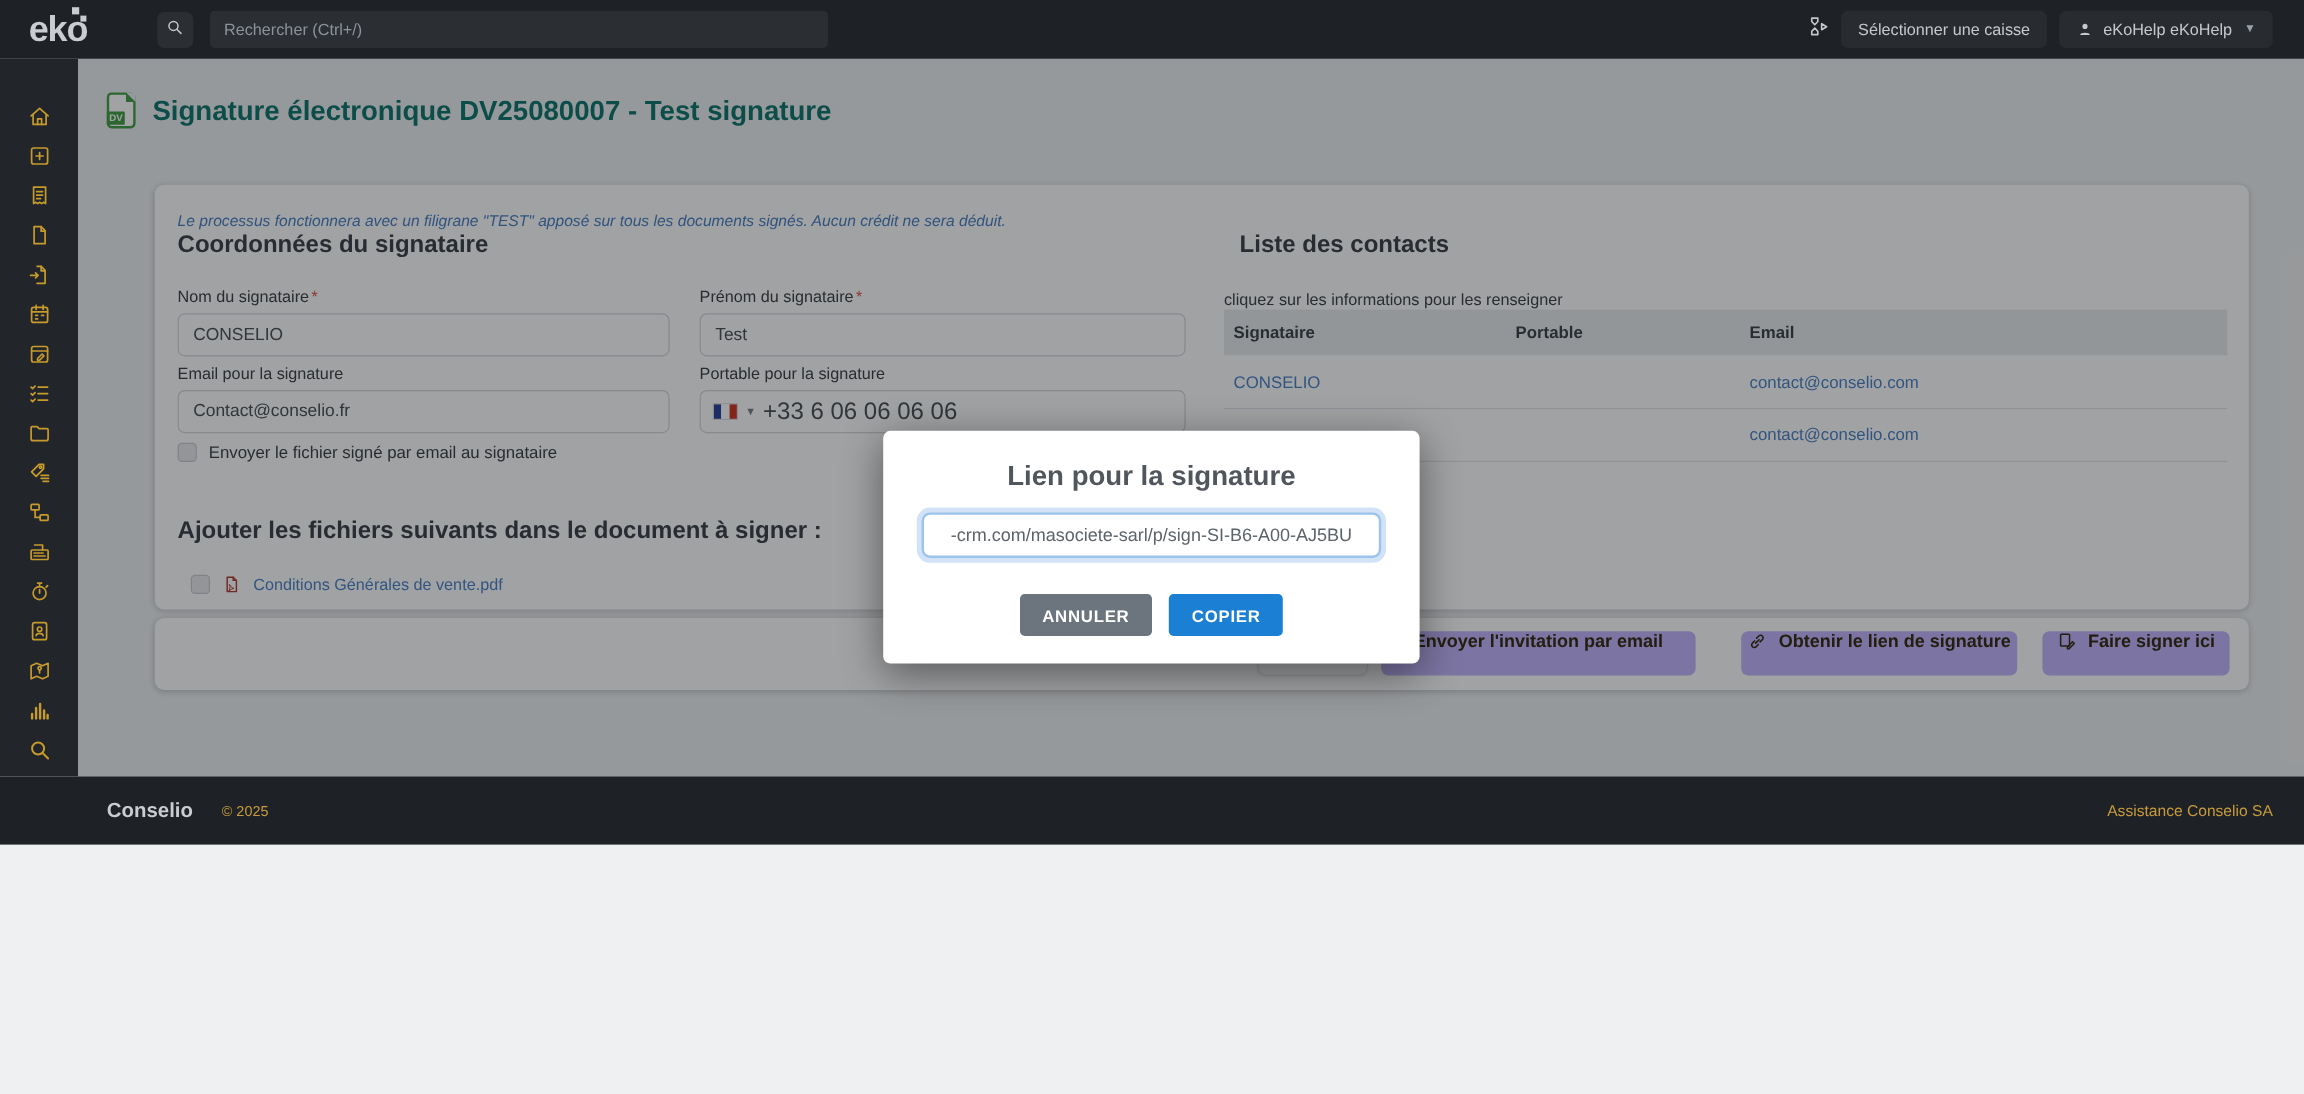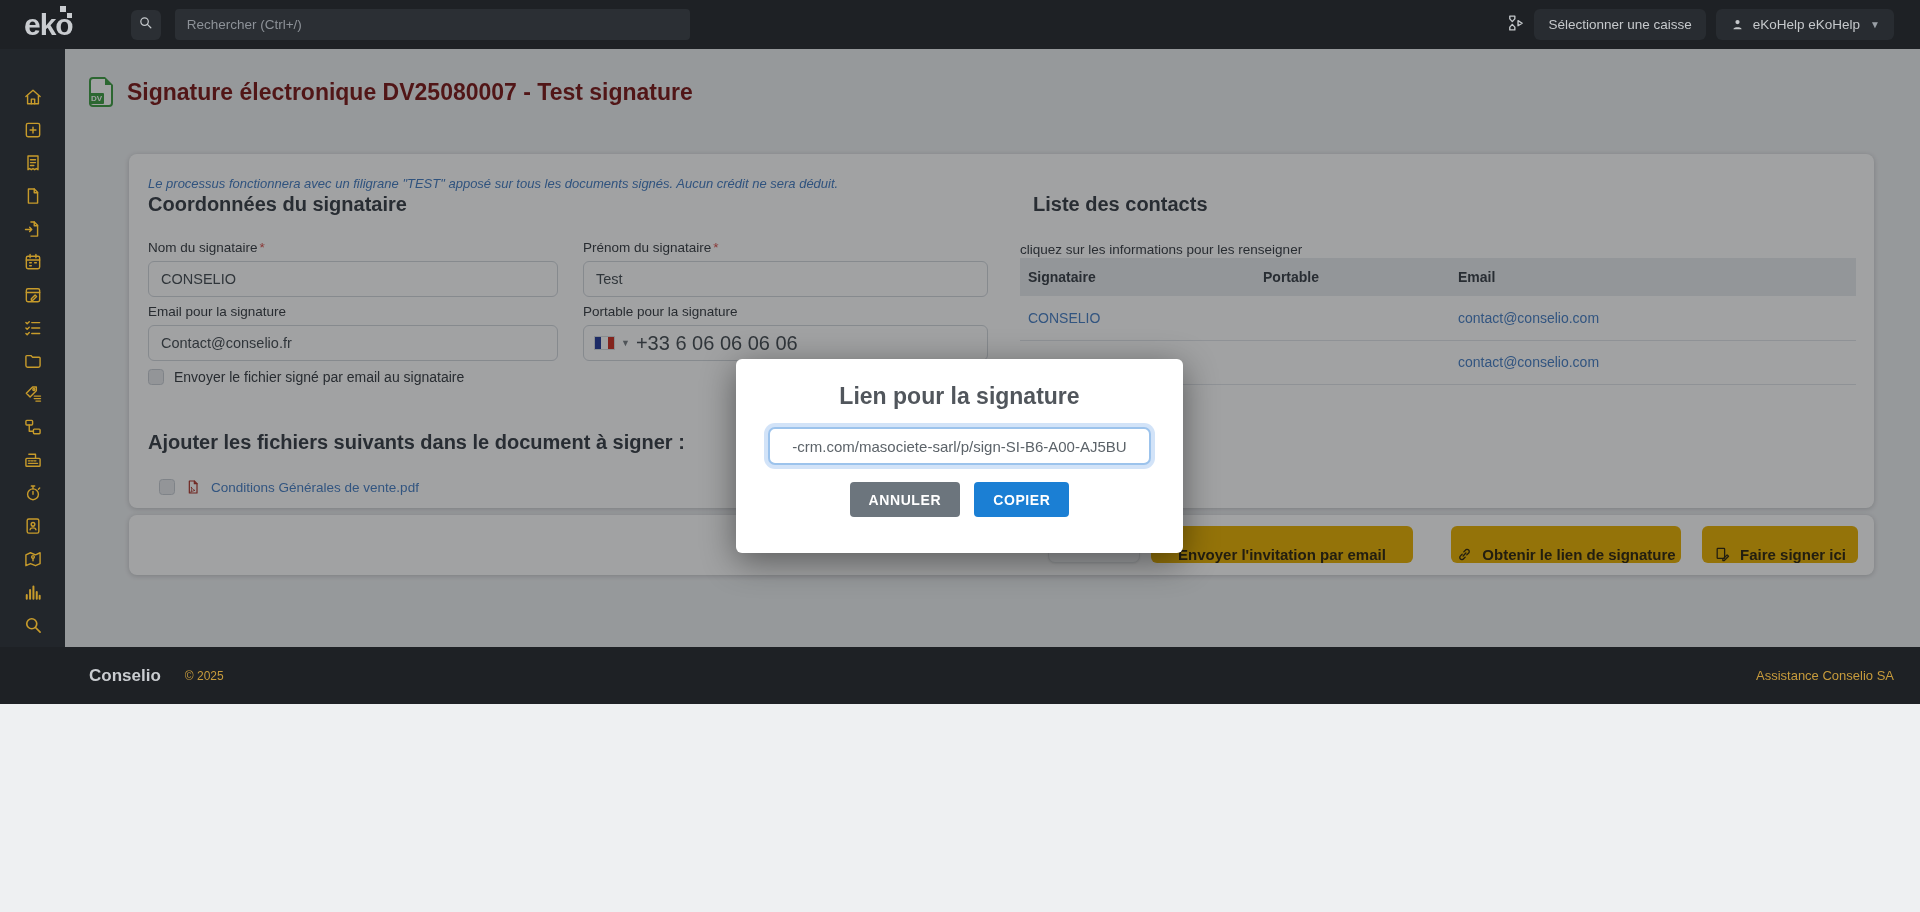--- a/index.html
+++ b/index.html
@@ -34,21 +34,21 @@
   .footer-brand { color:#c9ccd0; font-weight:bold; font-size:17px; }
   .footer-copy { color:#c79b3c; font-size:12px; margin-left:24px; }
   .footer-right { margin-left:auto; color:#c79b3c; font-size:13px; }
 
   
   .content { position:absolute; left:65px; top:49px; right:0; bottom:57px; background:#eef0f2; z-index:1; }
   .title-row { position:absolute; left:24px; top:28px; display:flex; align-items:center; gap:14px; }
   .dv-icon { position:relative; width:24px; height:30px; background:#fff; border:2px solid #43a047; border-radius:4px; }
   .dv-icon .fold { position:absolute; right:-2px; top:-2px; width:0; height:0; border-left:8px solid #43a047; border-top:8px solid #eef0f2; }
   .dv-icon .tag { position:absolute; left:-2px; bottom:1px; background:#43a047; color:#fff; font-size:8px; font-weight:bold; padding:1px 2px; border-radius:1px; }
-  .page-title { font-size:23px; font-weight:600; color:#7f1d1d; }
+  .page-title { font-size:23px; font-weight:600; color:#0f766e; }
 
   .card { position:absolute; background:#fff; border-radius:8px; box-shadow:0 1px 5px rgba(40,45,50,.22); }
   .card1 { left:64px; top:105px; width:1745px; height:354px; }
   .card2 { left:64px; top:466px; width:1745px; height:60px; }
 
   .notice { position:absolute; left:19px; top:22px; font-size:13px; font-style:italic; color:#4a80c4; }
   .sec-title { position:absolute; font-size:20px; font-weight:bold; color:#3d434b; }
   .field { position:absolute; }
   .field label { display:block; font-size:13.5px; color:#3d4248; margin-bottom:6px; }
   .req { color:#d9534f; margin-left:2px; }
@@ -65,32 +65,32 @@
   .pdf-ic svg { width:16px; height:16px; display:block; }
   .blue-link { color:#4d83c7; font-size:13.5px; text-decoration:none; cursor:pointer; }
 
   .hint { position:absolute; font-size:13.5px; color:#3e434a; }
   .ctable { position:absolute; left:891px; top:104px; width:836px; border-collapse:collapse; font-size:14px; }
   .ctable th { background:#e9ecef; text-align:left; font-size:14px; color:#3d434b; font-weight:bold; height:38px; padding:0 8px; }
   .ctable td { height:44px; padding:0 8px; border-bottom:1px solid #e3e6ea; }
   .ctable a { color:#4d83c7; text-decoration:none; cursor:pointer; }
 
   .ghost-btn { position:absolute; left:919px; top:11px; width:92px; height:37px; background:#fbfcfd; border:1px solid #e4e7ea; border-radius:7px; box-shadow:0 1px 2px rgba(0,0,0,.08); }
-  .warn-btn { position:absolute; top:11px; height:37px; background:#eab308; border:none; border-radius:6px; font-family:"Liberation Sans",sans-serif; font-size:15px; font-weight:600; color:#332a12; display:flex; align-items:flex-end; justify-content:center; gap:9px; cursor:pointer; }
+  .warn-btn { position:absolute; top:11px; height:37px; background:#c4b5fd; border:none; border-radius:6px; font-family:"Liberation Sans",sans-serif; font-size:15px; font-weight:600; color:#332a12; display:flex; align-items:flex-start; justify-content:center; gap:9px; cursor:pointer; }
   .warn-btn svg { width:17px; height:17px; }
   .btn-email { left:1022px; width:262px; }
   .btn-link  { left:1322px; width:230px; }
   .btn-sign  { left:1573px; width:156px; }
 
   
   .backdrop { position:absolute; left:65px; top:49px; right:0; bottom:57px; background:rgba(8,10,12,.38); z-index:30; }
   .modal { position:absolute; left:736px; top:359px; width:447px; height:194px; background:#fff; border-radius:6px; z-index:40; box-shadow:0 8px 34px rgba(0,0,0,.45); }
   .modal-title { text-align:center; margin-top:24px; font-size:23px; font-weight:600; color:#51565c; }
   .modal-input { display:block; margin:17px auto 0; width:383px; height:38px; border:2px solid #9cc3ec; box-shadow:0 0 0 4px rgba(125,175,235,.35); border-radius:7px; font-family:"Liberation Sans",sans-serif; font-size:15px; color:#5c6369; text-align:center; padding:0 6px; }
-  .modal-btns { display:flex; justify-content:center; gap:14px; margin-top:17px; }
+  .modal-btns { display:flex; justify-content:center; gap:14px; margin-top:30px; }
   .mbtn { border:none; border-radius:4px; height:35px; font-family:"Liberation Sans",sans-serif; font-size:14px; font-weight:bold; letter-spacing:.6px; color:#fff; padding:0 19px; cursor:pointer; }
   .mbtn-cancel { background:#6c757d; }
   .mbtn-copy { background:#1b7fd4; }
 </style>
 </head>
 <body>
 
 <div class="app">
 
   <div class="topbar">

